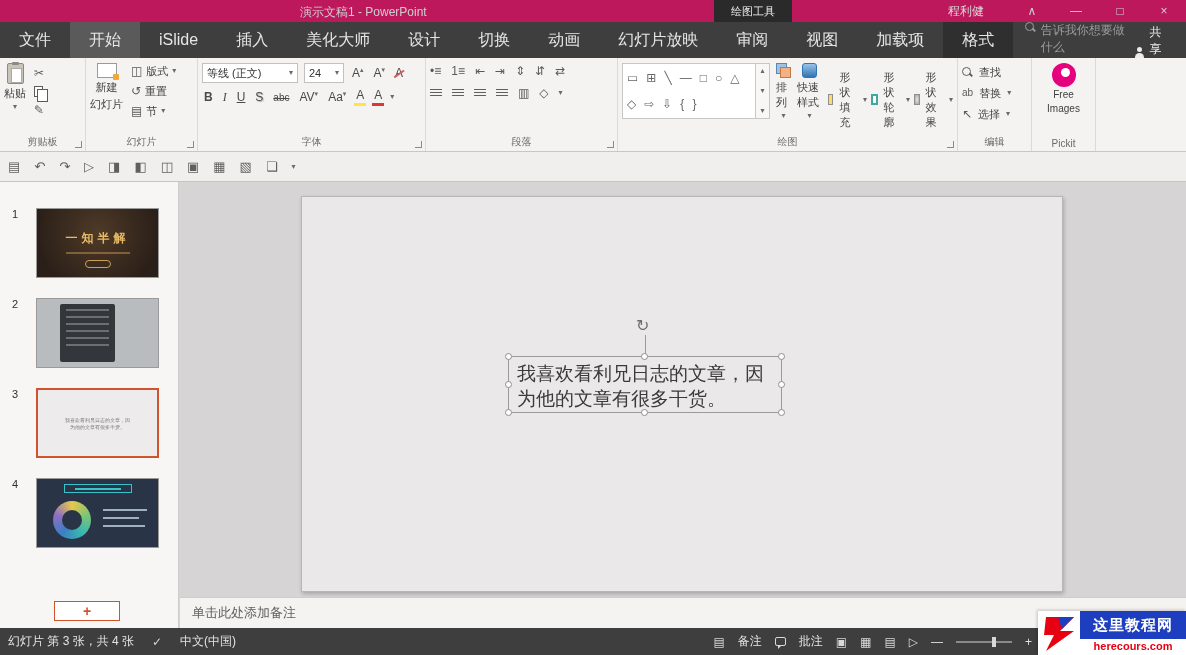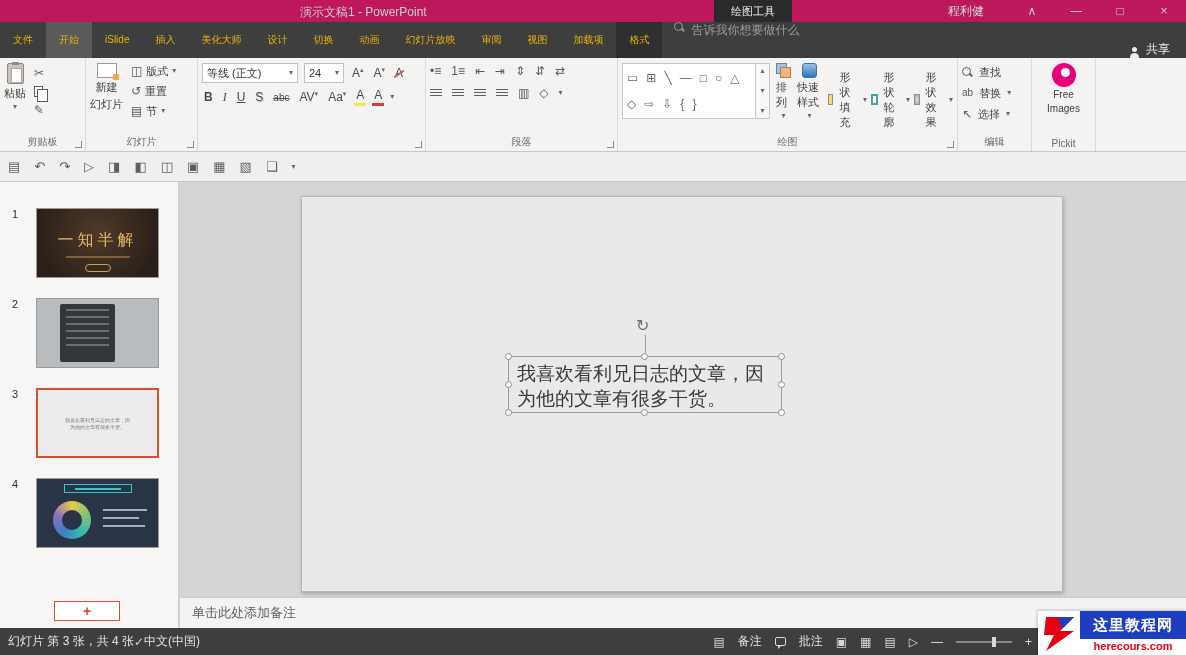--- a/index.html
+++ b/index.html
@@ -9,21 +9,21 @@
   
   .titlebar{position:absolute;top:0;left:0;right:0;height:22px;background:#be185d;z-index:6}
   .title{position:absolute;left:300px;top:4px;color:#cfcfcf;font-size:12px}
   .ctx-tool{position:absolute;left:714px;top:0;width:78px;height:22px;background:#2a2a2a;color:#ececec;text-align:center;line-height:22px;font-size:11px}
   .tb-right{position:absolute;right:0;top:0;height:22px;display:flex;align-items:center}
   .user-name{color:#d8d8d8;margin-right:26px}
   .wc{width:44px;text-align:center;color:#cfcfcf;font-size:12px;line-height:22px;height:22px}
 
   
   .tabrow{position:absolute;top:22px;left:0;right:0;height:36px;background:#3e3e3e;display:flex;align-items:stretch;z-index:5}
-  .tab{padding:0 13px;line-height:36px;color:#eab308;font-size:10px;white-space:nowrap}
+  .tab{padding:0 19px;line-height:36px;color:#e5e5e5;font-size:16px;white-space:nowrap}
   .tab.active{background:#5a5a5a}
   .tab.ctx{background:#2f2f2f}
   .search{display:flex;align-items:flex-start;margin-left:12px;color:#9b9b9b;gap:6px}
   .share{margin-left:auto;display:flex;align-items:flex-end;gap:6px;padding-right:16px;color:#ececec}
   .mag{display:inline-block;width:11px;height:11px;position:relative}
   .mag::before{content:"";position:absolute;left:0;top:0;width:7px;height:7px;border:1.5px solid #9b9b9b;border-radius:50%}
   .mag::after{content:"";position:absolute;left:7px;top:7px;width:4px;height:1.5px;background:#9b9b9b;transform:rotate(45deg)}
   .person{display:inline-block;width:11px;height:11px;position:relative}
   .person::before{content:"";position:absolute;left:3px;top:0;width:5px;height:5px;border-radius:50%;background:#ececec}
   .person::after{content:"";position:absolute;left:1px;bottom:0;width:9px;height:5px;border-radius:5px 5px 0 0;background:#ececec}
@@ -89,21 +89,21 @@
 
   
   .qat{position:absolute;top:152px;left:0;right:0;height:30px;background:#f0efee;border-bottom:1px solid #c6c4c2;display:flex;align-items:center;padding-left:8px;gap:14px;color:#5f5f5f;font-size:13px;z-index:4}
 
   
   .sidebar{position:absolute;top:182px;left:0;width:179px;bottom:27px;background:#f7f6f5;border-right:1px solid #cfcdcb;z-index:2}
   .num{position:absolute;left:12px;font-size:11px;color:#2f2f2f}
   .thumb{position:absolute;left:36px;width:123px;height:70px;border:1px solid #9a9a9a;overflow:hidden}
   .thumb.selected{border:2px solid #d0532b}
   .t1{background:radial-gradient(circle at 50% 35%,#4f3a27 0%,#2b2019 80%)}
-  .t1-title{color:#e7ba66;font-size:16px;font-weight:normal;letter-spacing:4px;text-align:center;margin-top:21px}
+  .t1-title{color:#e7ba66;font-size:12px;font-weight:bold;letter-spacing:4px;text-align:center;margin-top:21px}
   .t1-sub{width:64px;height:2px;background:#b78d4e;opacity:.55;margin:5px auto 0}
   .t1-btn{width:26px;height:8px;border:1px solid #caa05a;border-radius:4px;margin:6px auto 0}
   .t2{background:#b9bcbe}
   .t2-panel{position:absolute;left:23px;top:5px;width:55px;height:58px;background:#33373c;border-radius:2px;padding:5px 6px}
   .t2-panel i{display:block;height:2px;background:#6a6f76;margin-bottom:5px}
   .t3{background:#edebeb}
   .t3-text{margin-top:27px;text-align:center;font-size:5px;line-height:7px;color:#7c7c7c}
   .t4{background:#2a3447}
   .t4-title{width:68px;height:9px;border:1px solid #39c2c9;margin:5px auto 0;display:flex;align-items:center;justify-content:center}
   .t4-title i{display:block;width:46px;height:2px;background:#39c2c9}
@@ -121,21 +121,21 @@
   .hnw{left:-4px;top:-4px}.hne{right:-4px;top:-4px}.hsw{left:-4px;bottom:-4px}.hse{right:-4px;bottom:-4px}
   .hn{left:calc(50% - 4px);top:-4px}.hs{left:calc(50% - 4px);bottom:-4px}
   .hw{left:-4px;top:calc(50% - 4px)}.he{right:-4px;top:calc(50% - 4px)}
   .rot-line{position:absolute;left:50%;top:-22px;width:1px;height:22px;background:#9a9a9a}
   .rot-ic{position:absolute;left:calc(50% - 9px);top:-41px;font-size:16px;color:#6e6e6e}
 
   
   .notesbar{position:absolute;left:180px;right:0;top:597px;height:31px;background:#f4f3f2;border-top:1px solid #cfcdcb;display:flex;align-items:center;padding-left:12px;color:#5f5f5f;font-size:13px;z-index:2}
 
   
-  .statusbar{position:absolute;left:0;right:0;bottom:0;height:27px;background:#3e3e3e;color:#e3e3e3;font-size:12px;display:flex;align-items:center;padding-left:8px;z-index:6}
+  .statusbar{position:absolute;left:0;right:0;bottom:0;height:27px;background:#3e3e3e;color:#e3e3e3;font-size:12px;display:flex;align-items:center;padding-left:8px;gap:18px;z-index:6}
   .sb-right{margin-left:auto;margin-right:154px;display:flex;align-items:center;gap:13px}
   .sb-ic{color:#d8d8d8;font-size:12px}
   .bubble{display:inline-block;width:11px;height:9px;border:1px solid #d8d8d8;border-radius:2px;position:relative}
   .bubble::after{content:"";position:absolute;left:2px;bottom:-4px;border:2px solid transparent;border-top-color:#d8d8d8;border-left-color:#d8d8d8}
   .zoom-track{width:56px;height:2px;background:#8a8a8a;position:relative}
   .zoom-thumb{position:absolute;left:36px;top:-4px;width:4px;height:10px;background:#d8d8d8}
 
   
   .watermark{position:absolute;right:0;bottom:0;width:148px;height:44px;display:flex;background:#fff;z-index:20;box-shadow:-1px -1px 3px rgba(0,0,0,.2)}
   .wm-logo{width:42px;height:44px;background:#fff;flex:0 0 auto}
@@ -244,20 +244,21 @@
       <span class="fi i">I</span>
       <span class="fi u">U</span>
       <span class="fi sh">S</span>
       <span class="fi st">abc</span>
       <span class="fi"><span>AV</span><sup>▾</sup></span>
       <span class="fi"><span>Aa</span><sup>▾</sup></span>
       <span class="fi bar-ic bar-y">A</span>
       <span class="fi bar-ic bar-r">A</span>
       <span class="caret">▾</span>
     </div>
+    <span class="group-label">字体</span>
     <span class="launcher"></span>
   </div>
 
   <div class="group g-para">
     <div class="row" style="gap:10px">
       <span class="si">•≡</span>
       <span class="si">1≡</span>
       <span class="si">⇤</span>
       <span class="si">⇥</span>
       <span class="si">⇕</span>

